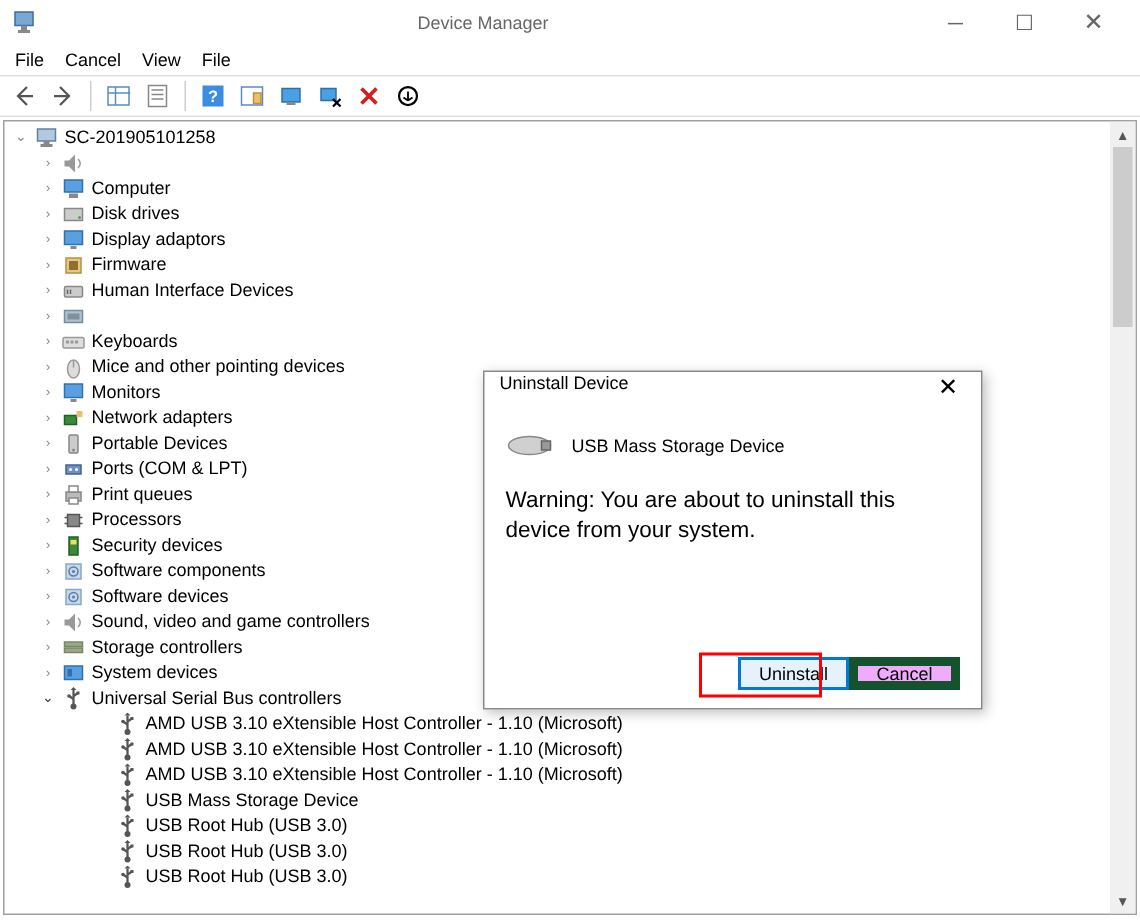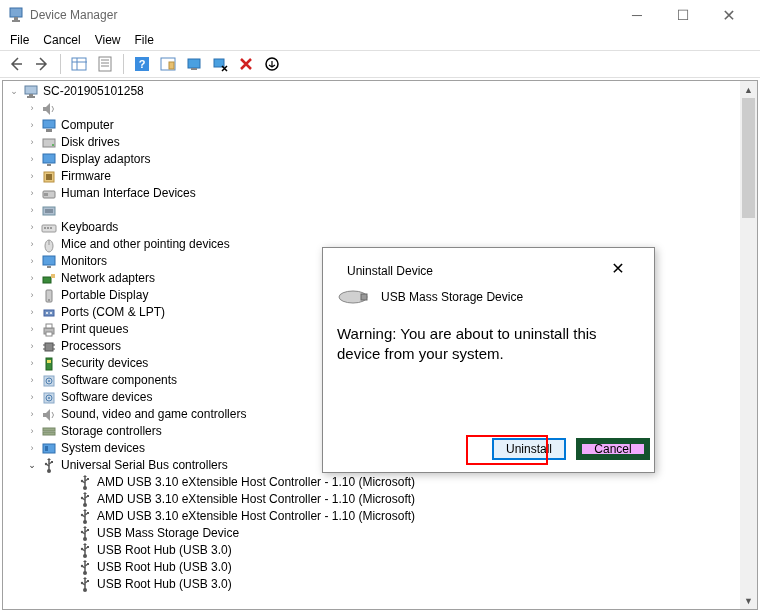--- a/index.html
+++ b/index.html
@@ -1,20 +1,20 @@
 <!DOCTYPE html>
 <html><head>
 <meta charset="utf-8">
 <style>
 * { box-sizing: border-box; margin: 0; padding: 0; }
 body { font-family: 'Segoe UI', Tahoma, sans-serif; font-size: 12px; background: #fff; color: #000; width: 760px; height: 614px; position: relative; overflow: hidden; }
 
 .titlebar { display: flex; align-items: center; height: 30px; padding: 0 8px; background: #fff; }
 .titlebar .icon { width: 16px; height: 16px; margin-right: 6px; }
-.titlebar .title { color: #666; flex: 1; }
+.titlebar .title { color: #666; flex: 1; text-align: center; }
 .winbtns { display: flex; }
 .winbtns div { width: 46px; height: 30px; display: flex; align-items: center; justify-content: center; color: #666; font-size: 14px; }
 .winbtns .close { font-size: 16px; }
 
 .menubar { display: flex; height: 20px; padding: 0 6px; background: #fff; }
 .menubar span { padding: 0 10px 0 4px; line-height: 20px; }
 
 .toolbar { display: flex; align-items: center; height: 28px; padding: 2px 4px; border-top: 1px solid #e0e0e0; border-bottom: 1px solid #e0e0e0; background: #fff; gap: 2px; }
 .toolbar .sep { width: 1px; height: 20px; background: #ccc; margin: 0 4px; }
 .tbtn { width: 24px; height: 24px; display: flex; align-items: center; justify-content: center; }
@@ -27,28 +27,28 @@
 
 .node { display: flex; align-items: center; height: 17px; line-height: 17px; white-space: nowrap; }
 .expander { width: 14px; height: 14px; display: flex; align-items: center; justify-content: center; color: #888; font-size: 9px; margin-right: 2px; flex-shrink: 0; }
 .icon16 { width: 16px; height: 16px; margin-right: 4px; flex-shrink: 0; display: flex; align-items: center; justify-content: center; }
 .lvl0 { padding-left: 4px; }
 .lvl1 { padding-left: 22px; }
 .lvl2 { padding-left: 58px; }
 .lvl1.open > .expander { color: #333; }
 
 .dialog { position: absolute; left: 322px; top: 247px; width: 333px; height: 226px; background: #fff; border: 1px solid #888; box-shadow: 2px 2px 8px rgba(0,0,0,0.25); }
-.dlg-title { display: flex; align-items: flex-end; height: 30px; padding: 0 24px; font-size: 12px; }
+.dlg-title { display: flex; align-items: flex-start; height: 30px; padding: 0 10px; font-size: 12px; }
 .dlg-title .t { flex: 1; }
 .dlg-title .x { font-size: 16px; font-weight: 300; width: 24px; text-align: center; }
 .dlg-body { padding: 8px 14px; }
 .dlg-row { display: flex; align-items: center; margin-bottom: 16px; }
 .dlg-row .dev-icon { width: 32px; height: 22px; margin-right: 12px; }
 .dlg-warn { font-size: 15px; line-height: 1.3; }
-.dlg-btns { position: absolute; bottom: 12px; right: 4px; display: flex; gap: 10px; }
+.dlg-btns { position: absolute; bottom: 12px; right: 14px; display: flex; }
 .btn { width: 74px; height: 22px; border: 6px solid #14532d; background: #f0abfc; font-size: 12px; display: flex; align-items: center; justify-content: center; }
 .btn.primary { border: 2px solid #0078d7; background: #e5f1fb; }
 .highlight-box { position: absolute; border: 2px solid #ff0000; }
 .hl1 { left: 466px; top: 435px; width: 82px; height: 30px; }
 </style>
 </head>
 <body>
 
 <div class="titlebar">
   <span class="icon">
@@ -263,21 +263,21 @@
         <span>Network adapters</span>
       </div>
       <div class="node lvl1 ">
         <span class="expander">›</span>
         <span class="icon16">
           <svg width="16" height="16" viewBox="0 0 16 16">
             <rect x="5" y="2" width="6" height="12" rx="1" fill="#ccc" stroke="#888"></rect>
             <circle cx="8" cy="12" r="1" fill="#888"></circle>
           </svg>
         </span>
-        <span>Portable Display</span>
+        <span>Portable Devices</span>
       </div>
       <div class="node lvl1 ">
         <span class="expander">›</span>
         <span class="icon16">
           <svg width="16" height="16" viewBox="0 0 16 16">
             <rect x="3" y="5" width="10" height="6" fill="#7090c0" stroke="#4060a0"></rect>
             <circle cx="6" cy="8" r="1" fill="#fff"></circle>
             <circle cx="10" cy="8" r="1" fill="#fff"></circle>
           </svg>
         </span>

